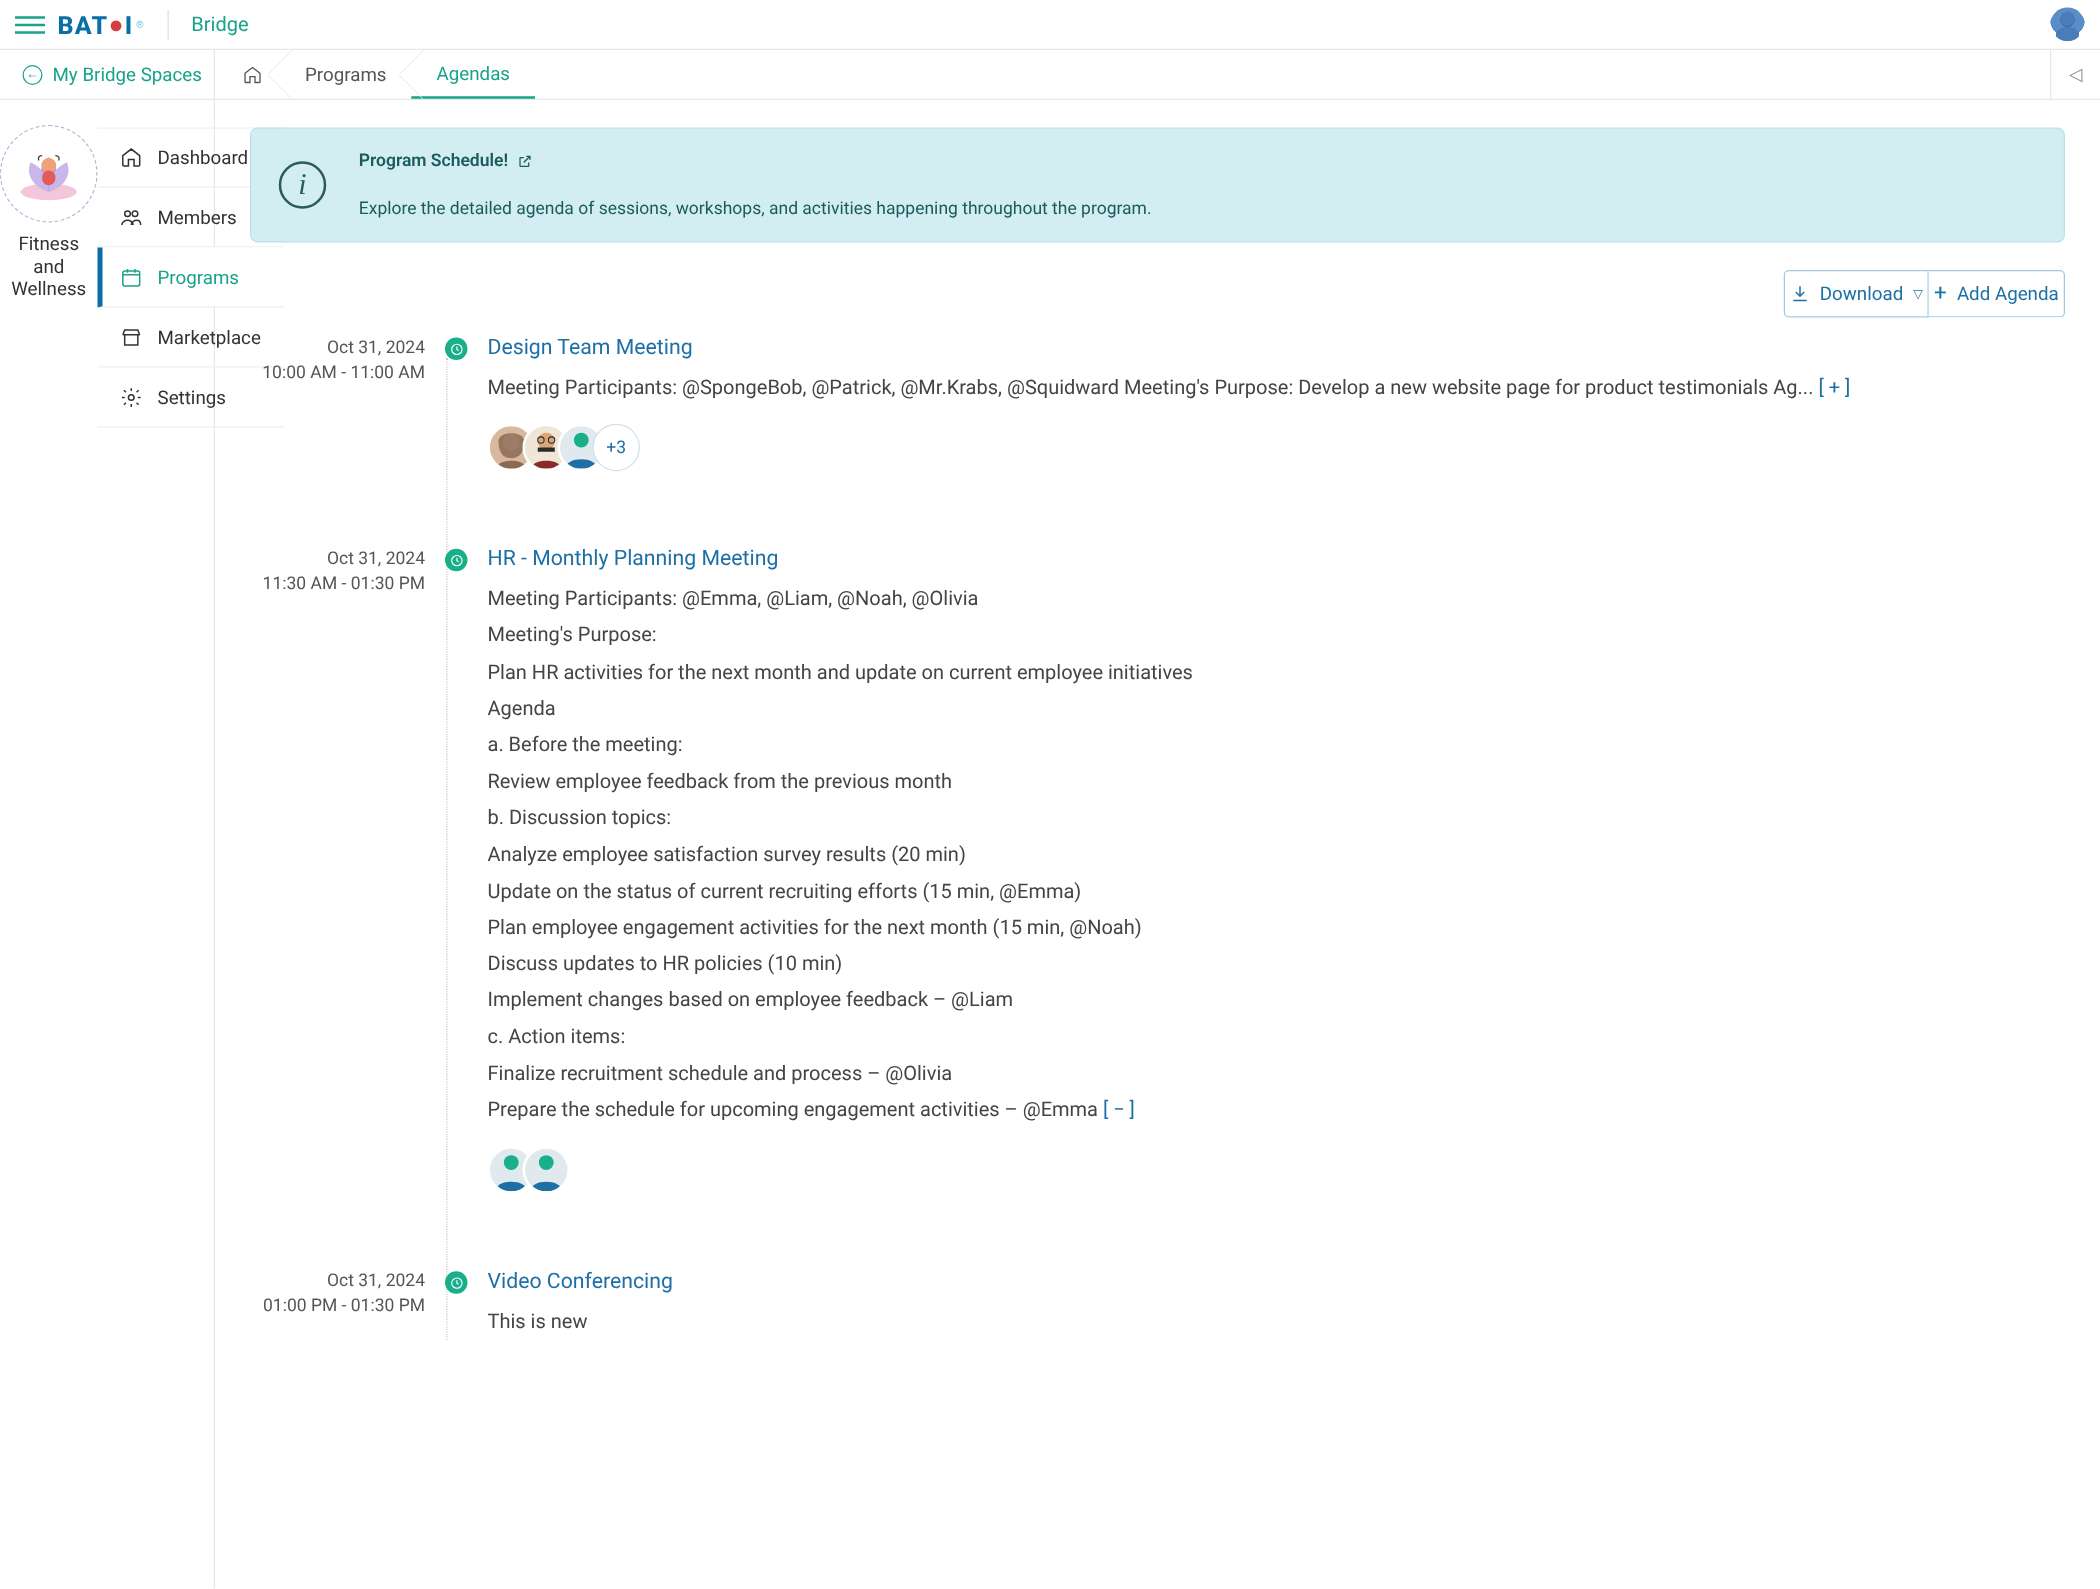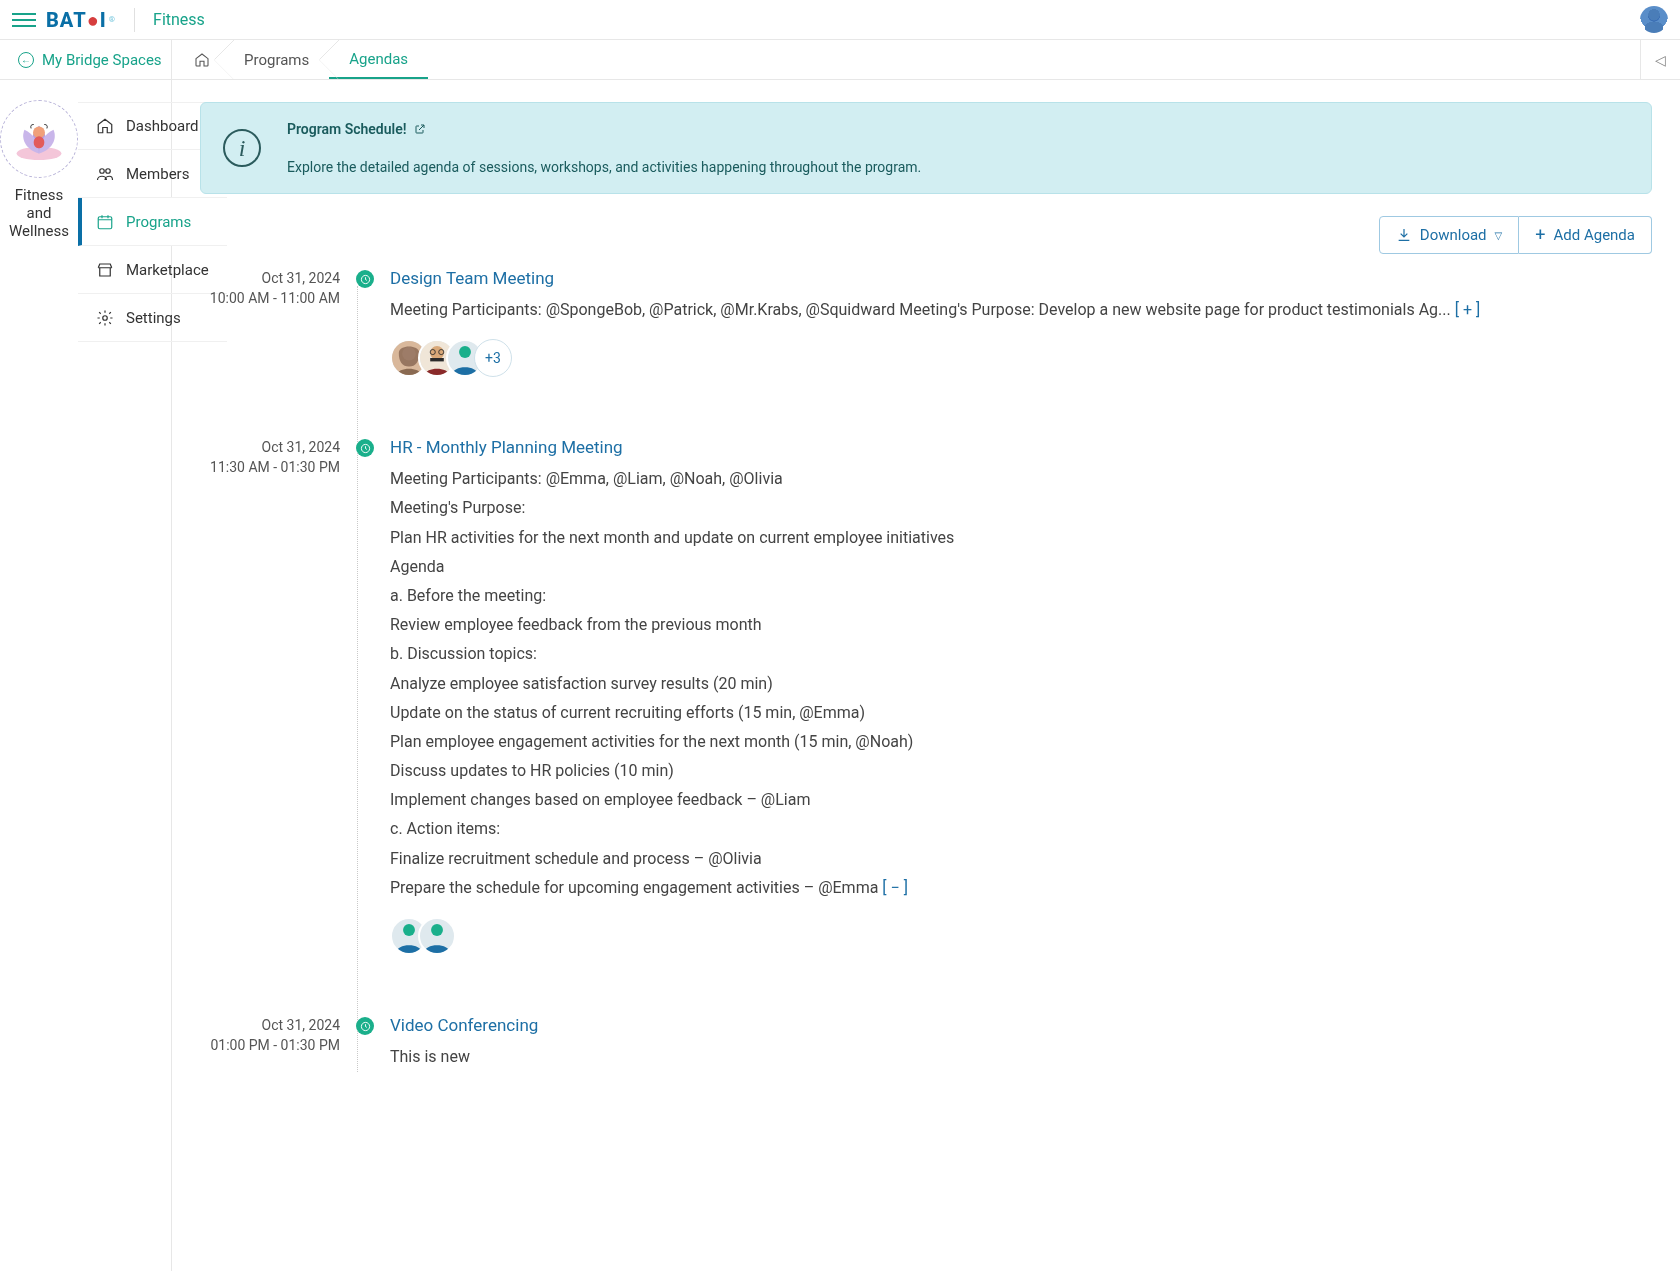--- a/index.html
+++ b/index.html
@@ -36,21 +36,21 @@
 .nav-item:first-child{border-top:1px solid #f0f0f0;}
 .nav-item.active{color:#18a38a;border-left:4px solid #0a6fa6;background:#fff;padding-left:14px;}
 .nav-item .ic{width:18px;height:18px;display:inline-flex;align-items:center;justify-content:center;}
 .main{flex:1;overflow:auto;padding:22px 28px;}
 .info-banner{background:#d2eef2;border-radius:6px;border:1px solid #b8e2e9;padding:18px 22px;display:flex;align-items:center;gap:26px;}
 .info-icon{width:38px;height:38px;border:2px solid #2b5b5d;border-radius:50%;display:flex;align-items:center;justify-content:center;font-family:Georgia,serif;font-style:italic;font-size:24px;color:#2b5b5d;}
 .info-text .title{color:#1a5b5d;font-weight:600;font-size:14px;display:flex;align-items:center;gap:8px;}
 .info-text .desc{color:#1a5b5d;margin-top:22px;font-size:14px;}
 .ext-icon{width:12px;height:12px;}
 .actions-row{display:flex;justify-content:flex-end;margin-top:22px;gap:0;}
-.btn{border:1px solid #9fc9e2;background:#fff;color:#1d6fa5;height:38px;padding:0 16px;display:inline-flex;align-items:center;gap:8px;font-size:15px;cursor:pointer;}
+.btn{border:1px solid #9fc9e2;background:#fff;color:#1d6fa5;height:38px;padding:0 4px;display:inline-flex;align-items:center;gap:8px;font-size:15px;cursor:pointer;}
 .btn:first-child{border-radius:4px 0 0 4px;}
 .btn:last-child{border-radius:0 4px 4px 0;border-left:none;}
 .timeline{margin-top:14px;position:relative;}
 .tl-line{position:absolute;left:157px;top:18px;bottom:0;width:1px;border-left:1.5px dotted #c9c9c9;}
 .agenda{display:flex;margin-bottom:60px;position:relative;}
 .agenda .when{width:140px;text-align:right;color:#555;font-size:14px;padding-top:2px;}
 .agenda .when .date{display:block;}
 .agenda .when .time{display:block;margin-top:4px;}
 .agenda .dot{width:18px;height:18px;background:#1aaf8b;border-radius:50%;display:flex;align-items:center;justify-content:center;margin:2px 16px 0;z-index:2;flex-shrink:0;}
 .agenda .dot svg{width:11px;height:11px;}
@@ -73,21 +73,21 @@
       <span></span>
       <span></span>
       <span></span>
     </div>
   <div class="logo">
     <span>BAT</span>
       <span class="red">●</span>
       <span>I</span>
       <sup>®</sup>
   </div>
-  <div class="app-name">Fitness</div>
+  <div class="app-name">Bridge</div>
   <div class="topbar-spacer"></div>
   <div class="user-avatar-top"></div>
 </div>
 
 <div class="secondbar">
   <div class="my-spaces">
     <span class="arrow">←</span>
     <span>My Bridge Spaces</span>
   </div>
   <div class="breadcrumb">

